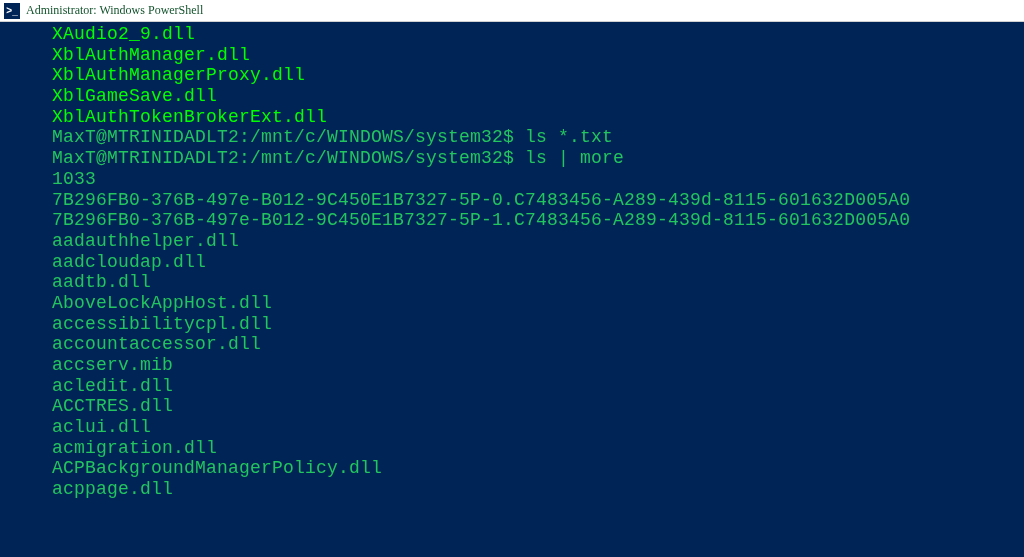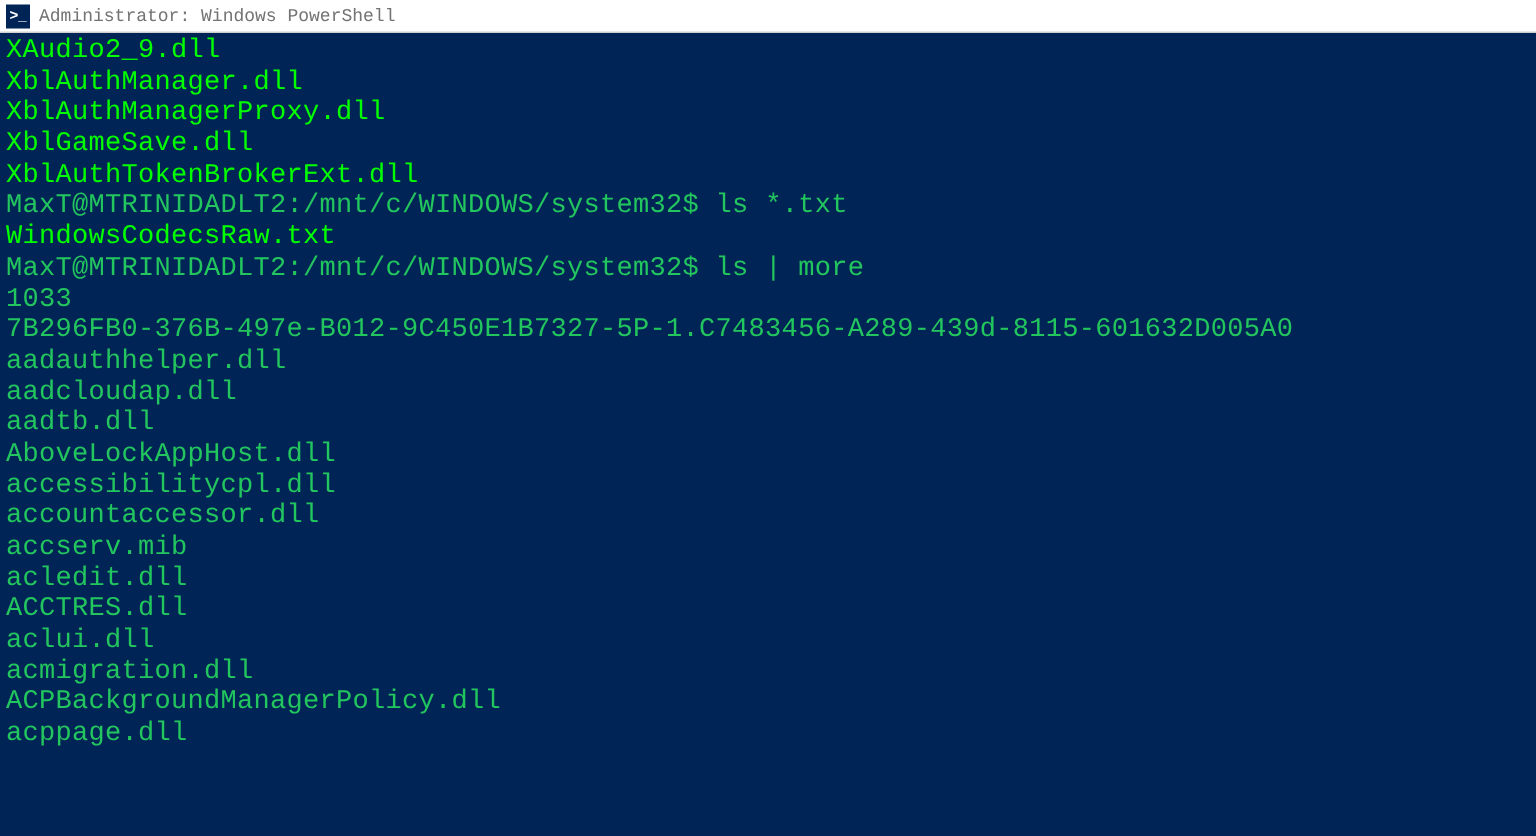--- a/index.html
+++ b/index.html
@@ -32,37 +32,38 @@
       justify-content: center;
       margin-right: 6px;
     }
     .titlebar-icon-inner {
       color: #ffffff;
       font-size: 10px;
       font-weight: bold;
       font-family: Arial, sans-serif;
     }
     .titlebar-text {
-      font-family: Liberation Mono, monospace;
+      font-family: Liberation Serif, serif;
       font-size: 12px;
-      color: #737373;
+      color: #14532d;
     }
     .terminal {
       padding: 2px 4px;
       line-height: 1.15;
       letter-spacing: 0.2px;
     }
     .green {
       color: #00ff00;
     }
     .white {
       color: #22c55e;
     }
     .line {
       white-space: pre;
+      margin-left: 48px;
     }
   </style>
 </head>
 <body>
 
 <div class="titlebar">
   <span class="titlebar-icon">
     <span class="titlebar-icon-inner">&gt;_</span>
   </span>
   <span class="titlebar-text">Administrator: Windows PowerShell</span>
@@ -70,25 +71,25 @@
 
 <div class="terminal">
   <div class="line green">XAudio2_9.dll</div>
   <div class="line green">XblAuthManager.dll</div>
   <div class="line green">XblAuthManagerProxy.dll</div>
   <div class="line green">XblGameSave.dll</div>
   <div class="line green">XblAuthTokenBrokerExt.dll</div>
 
   <div class="line white"><span>MaxT@MTRINIDADLT2:/mnt/c/WINDOWS/system32$ </span><span>ls *.txt</span></div>
 
-  <div class="line green">WindowsCodecsRaw.txt</div>
 
   <div class="line white"><span>MaxT@MTRINIDADLT2:/mnt/c/WINDOWS/system32$ </span><span>ls | more</span></div>
 
   <div class="line white">1033</div>
+  <div class="line white">7B296FB0-376B-497e-B012-9C450E1B7327-5P-0.C7483456-A289-439d-8115-601632D005A0</div>
   <div class="line white">7B296FB0-376B-497e-B012-9C450E1B7327-5P-1.C7483456-A289-439d-8115-601632D005A0</div>
   <div class="line white">aadauthhelper.dll</div>
   <div class="line white">aadcloudap.dll</div>
   <div class="line white">aadtb.dll</div>
   <div class="line white">AboveLockAppHost.dll</div>
   <div class="line white">accessibilitycpl.dll</div>
   <div class="line white">accountaccessor.dll</div>
   <div class="line white">accserv.mib</div>
   <div class="line white">acledit.dll</div>
   <div class="line white">ACCTRES.dll</div>

